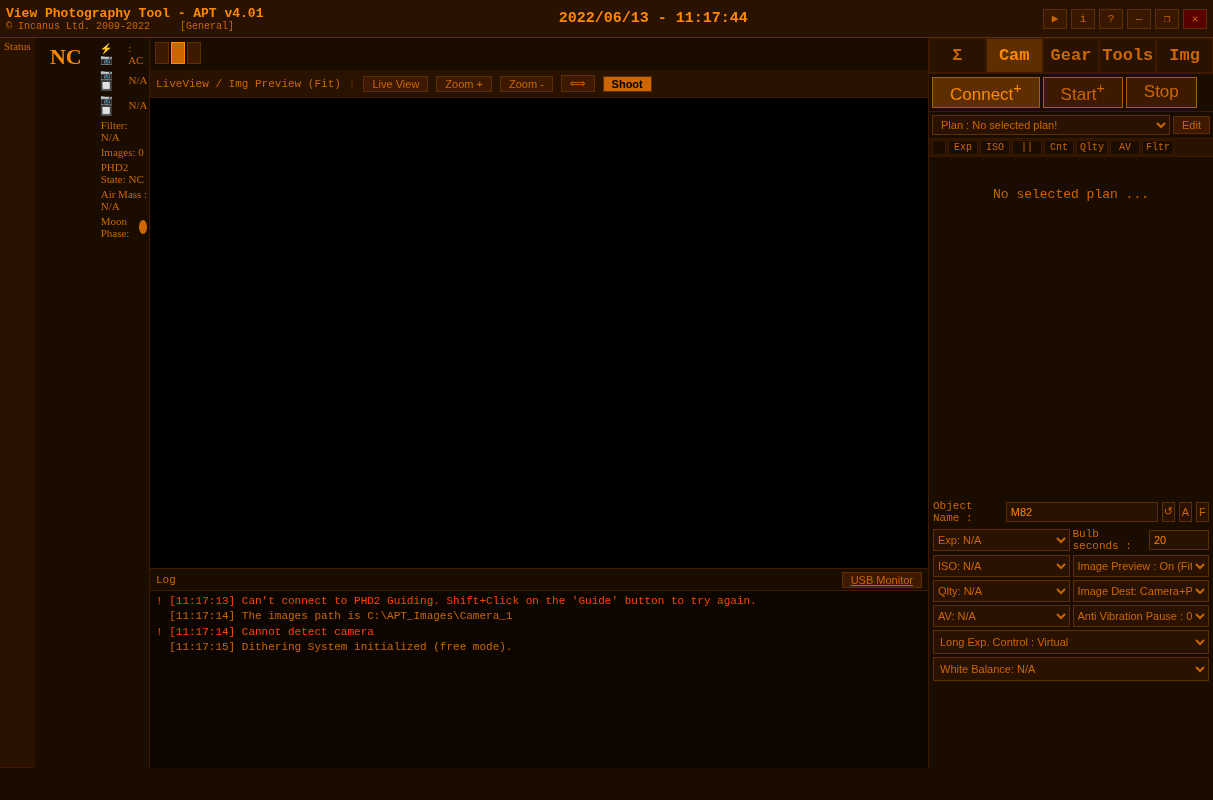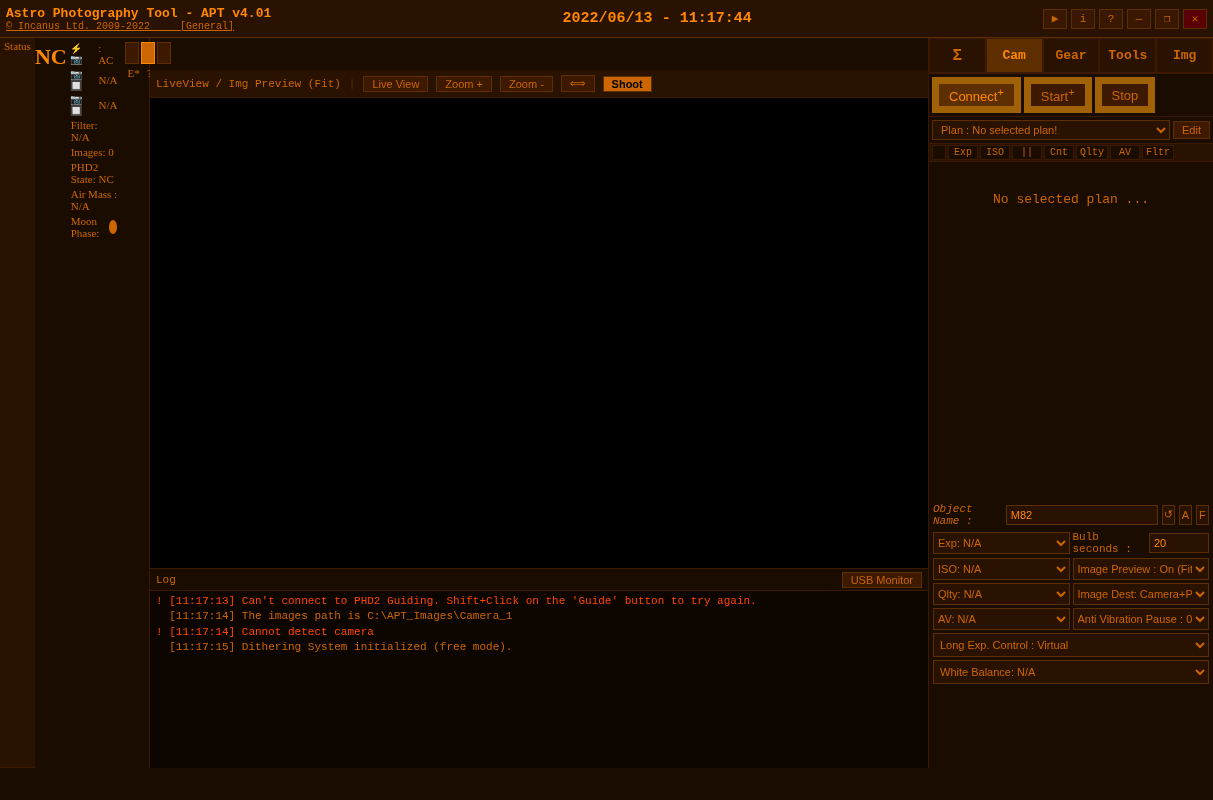--- a/index.html
+++ b/index.html
@@ -29,21 +29,20 @@
       font-size: 11px;
     }
     .titlebar-title {
       color: #ff8800;
       font-weight: bold;
       font-size: 13px;
     }
     .titlebar-subtitle {
       color: #cc6600;
       font-size: 10px;
-      text-decoration: underline;
     }
     .titlebar-center {
       color: #ff8800;
       font-size: 15px;
       font-weight: bold;
     }
     .titlebar-right {
       display: flex;
       gap: 4px;
       align-items: center;
@@ -82,21 +81,21 @@
       border-bottom: 1px solid #3d1900;
       padding: 2px 4px;
       font-size: 11px;
       color: #cc6600;
     }
     .status-nc {
       text-align: center;
       font-size: 22px;
       font-weight: bold;
       color: #ff8800;
-      padding: 6px 0;
+      padding: 6px 15px;
     }
     .status-items {
       padding: 4px;
       flex: 1;
     }
     .status-item {
       display: flex;
       align-items: center;
       gap: 4px;
       margin-bottom: 3px;
@@ -189,20 +188,21 @@
       font-size: 11px;
       color: #cc6600;
     }
     .log-usb-btn {
       background: #3d1900;
       border: 1px solid #5c2e00;
       color: #cc6600;
       padding: 1px 8px;
       cursor: pointer;
       font-size: 11px;
+      text-decoration: underline;
     }
     .log-content {
       flex: 1;
       overflow-y: auto;
       padding: 3px 6px;
     }
     .log-line {
       font-size: 11px;
       color: #cc6600;
       line-height: 1.4;
@@ -226,21 +226,21 @@
       background: #2a1200;
       border-bottom: 1px solid #3d1900;
       height: 36px;
     }
     .right-tab {
       flex: 1;
       background: #2a1200;
       border: 1px solid #3d1900;
       color: #cc6600;
       cursor: pointer;
-      font-size: 13px;
+      font-size: 17px;
       font-weight: bold;
       display: flex;
       align-items: center;
       justify-content: center;
     }
     .right-tab-active {
       background: #5c2e00;
       color: #ff8800;
     }
     .right-tab-sigma {
@@ -250,25 +250,25 @@
     
     .right-sub-tabs {
       display: flex;
       gap: 3px;
       padding: 3px;
       background: #1a0d00;
       border-bottom: 1px solid #3d1900;
     }
     .sub-tab {
       background: #3d1900;
-      border: 7px solid #a16207;
-      color: #cc6600;
-      padding: 2px 10px;
-      cursor: pointer;
-      font-size: 13px;
+      border: 1px solid #a16207;
+      color: #cc6600;
+      padding: 2px 17px;
+      cursor: pointer;
+      font-size: 17px;
     }
     .sub-tab-active {
       background: #5c2e00;
       color: #ff8800;
     }
 
     
     .plan-row {
       display: flex;
       align-items: center;
@@ -335,21 +335,20 @@
     .obj-row {
       display: flex;
       align-items: center;
       margin-bottom: 4px;
       gap: 4px;
     }
     .obj-label {
       font-size: 11px;
       color: #cc6600;
       width: 90px;
-      font-style: italic;
     }
     .obj-input {
       flex: 1;
       background: #2a1200;
       border: 1px solid #5c2e00;
       color: #ff8800;
       font-size: 11px;
       height: 20px;
       padding: 0 4px;
       margin-left: 19px;
@@ -447,21 +446,21 @@
       overflow-y: auto;
       display: flex;
       flex-direction: column;
     }
   </style>
 </head>
 <body>
 
 <div class="titlebar">
   <div class="titlebar-left">
-    <span class="titlebar-title">Astro Photography Tool -   APT v4.01</span>
+    <span class="titlebar-title">View Photography Tool -   APT v4.01</span>
     <span class="titlebar-subtitle">
       <span>© Incanus Ltd. 2009-2022</span>
       &nbsp;&nbsp;&nbsp;
       <span>[General]</span>
     </span>
   </div>
   <div class="titlebar-center">2022/06/13 - 11:17:44</div>
   <div class="titlebar-right">
     <div class="win-btn">▶</div>
     <div class="win-btn">i</div>

